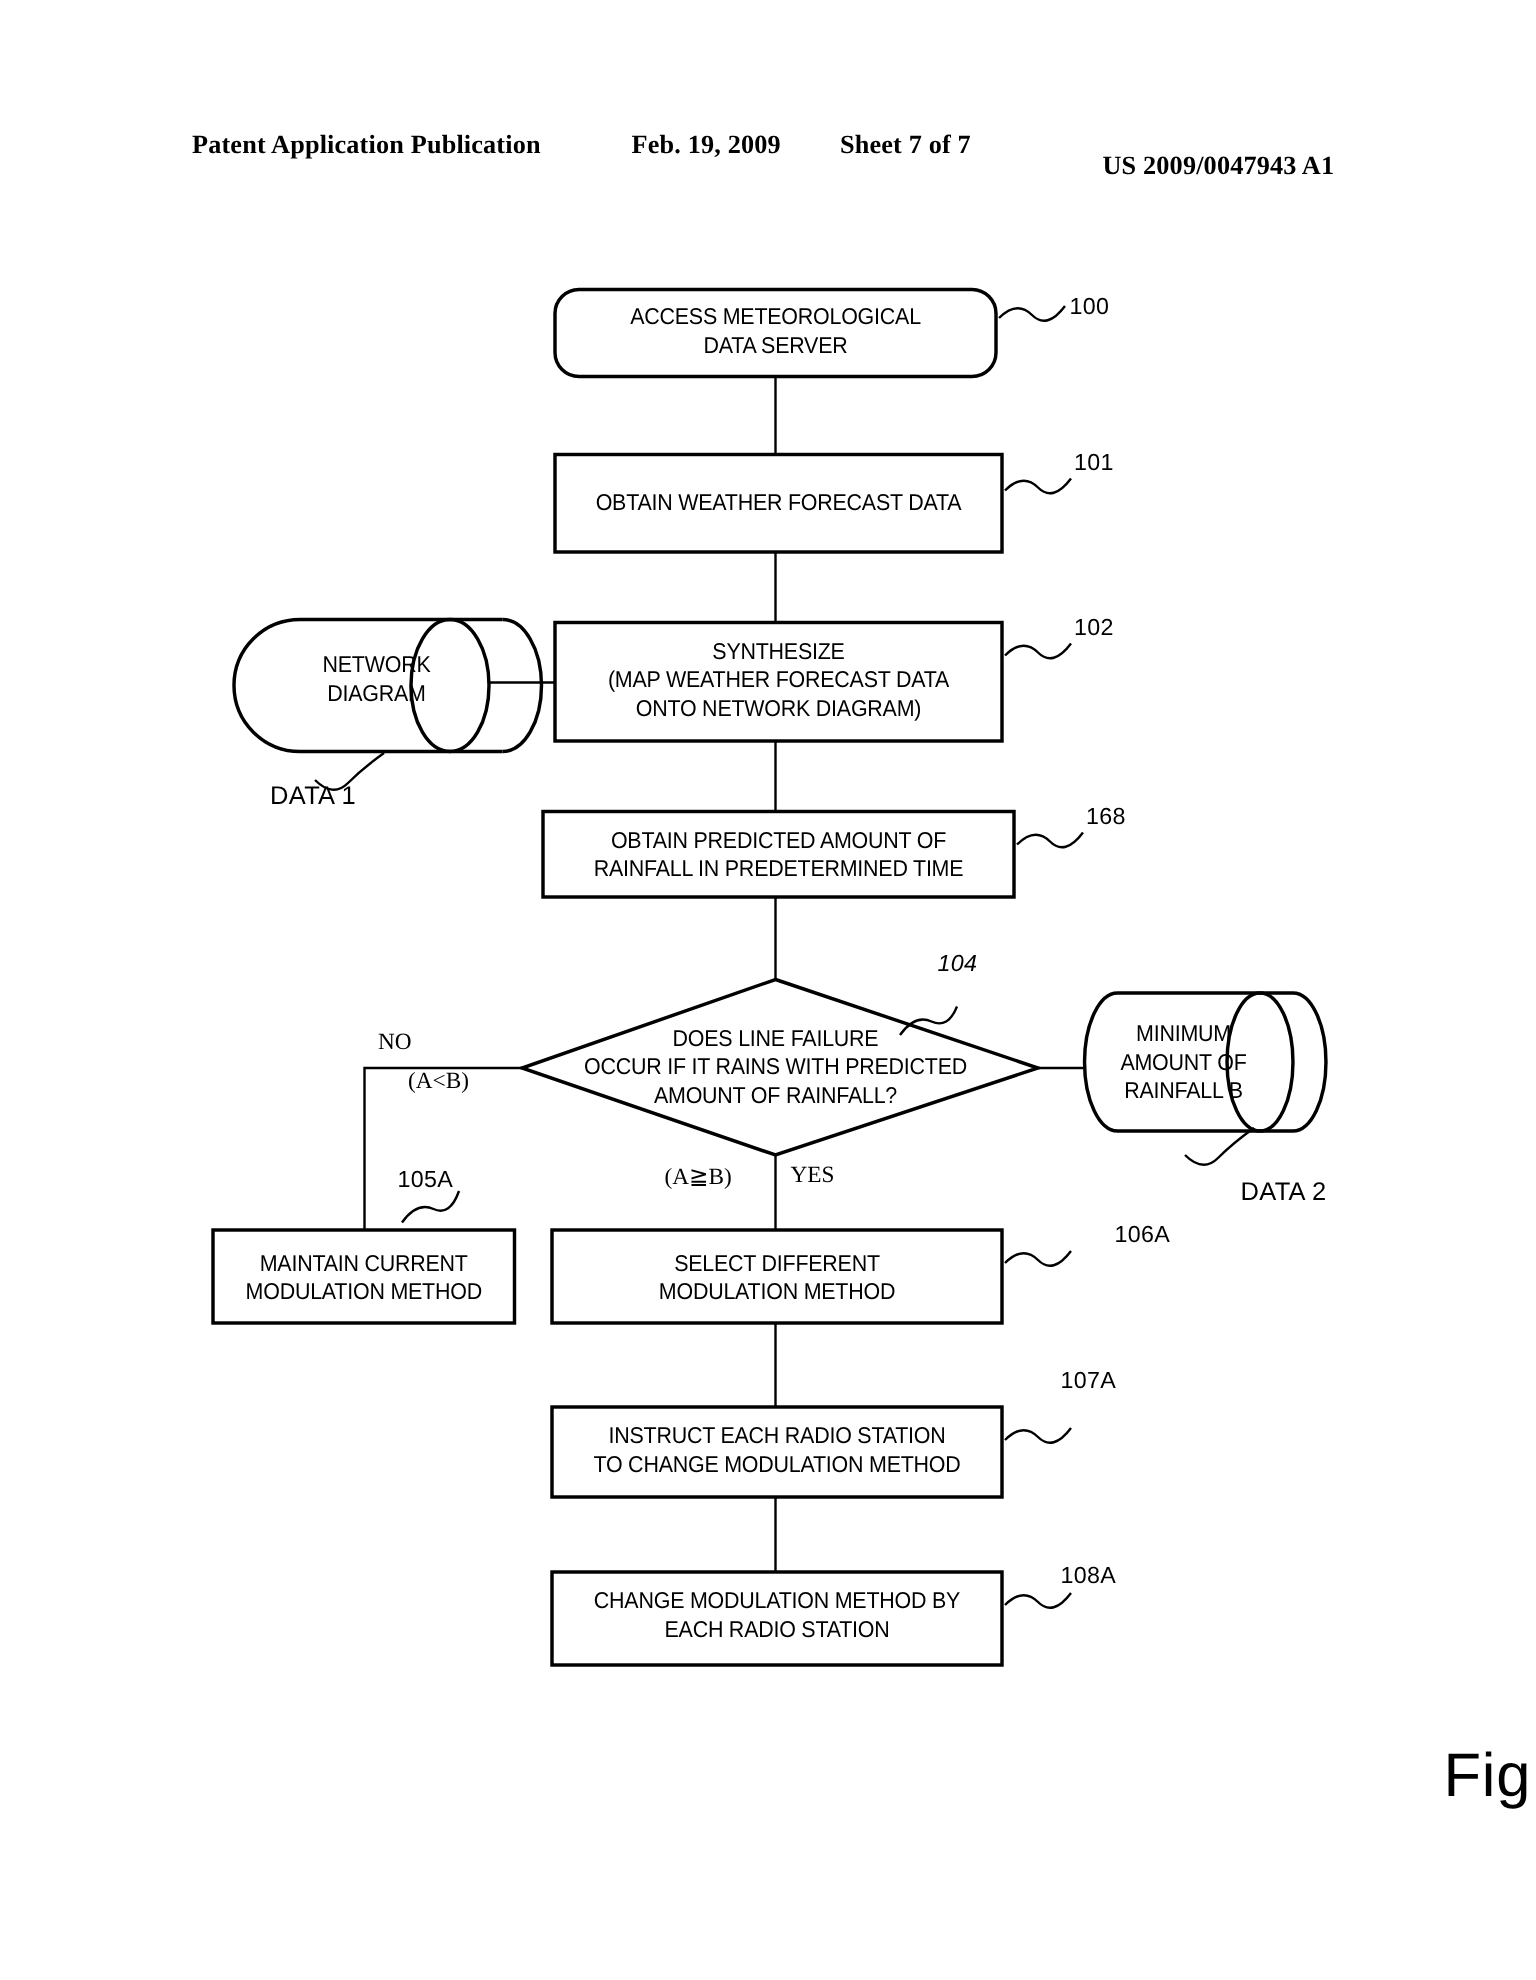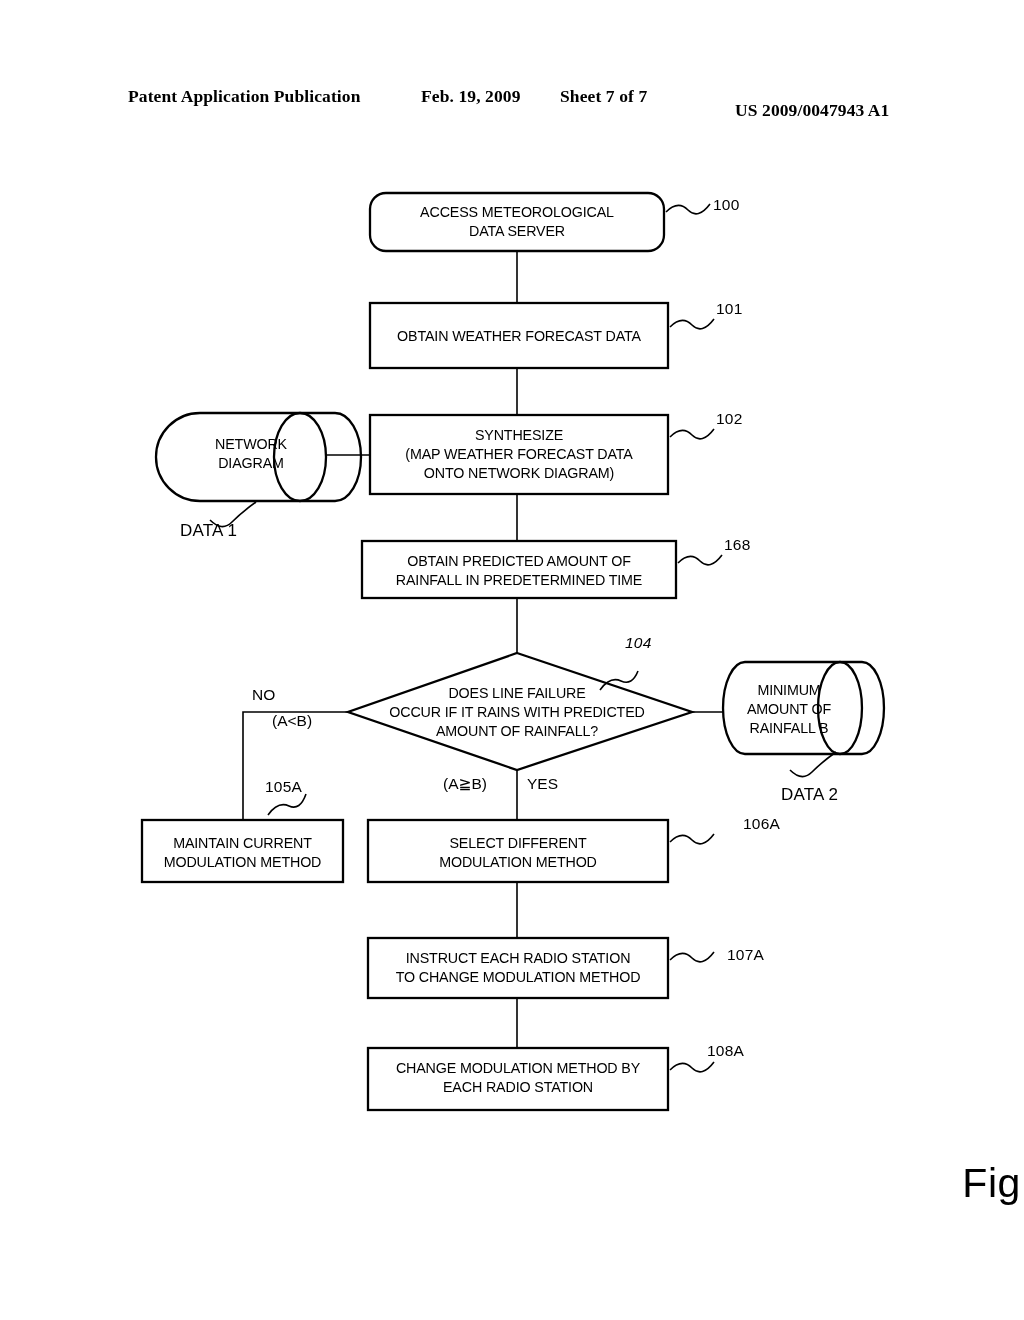--- a/index.html
+++ b/index.html
@@ -68,21 +68,21 @@
     position: absolute;
     font-family: "Liberation Sans", sans-serif;
     font-size: 15.5px;
     letter-spacing: 0.2px;
     color: #000;
     white-space: nowrap;
   }
 
   .branch-label {
     position: absolute;
-    font-family: Liberation Sans, sans-serif;
+    font-family: Liberation Serif, serif;
     font-size: 15.5px;
     letter-spacing: 0px;
     color: #000;
     white-space: nowrap;
   }
 
   #fig-caption {
     position: absolute;
     left: 0;
     top: 1160px;
@@ -208,24 +208,24 @@
   <div class="node-text" style="left:368px; top:1058px; width:300px;">CHANGE MODULATION METHOD BY
 EACH RADIO STATION</div>
 
   <div class="ref-label" style="left:713px; top:196px;">100</div>
   <div class="ref-label" style="left:716px; top:300px;">101</div>
   <div class="ref-label" style="left:716px; top:410px;">102</div>
   <div class="ref-label" style="left:724px; top:536px;">168</div>
   <div class="ref-label" style="left:625px; top:634px;font-style:italic;">104</div>
   <div class="ref-label" style="left:265px; top:778px;">105A</div>
   <div class="ref-label" style="left:707px; top:815px;margin-left:36px;">106A</div>
-  <div class="ref-label" style="left:707px; top:946px;margin-left:20px;">107A</div>
+  <div class="ref-label" style="left:707px; top:912px;">107A</div>
   <div class="ref-label" style="left:707px; top:1042px;">108A</div>
   <div class="ref-label" style="left:180px; top:521px; font-size:17px;">DATA 1</div>
-  <div class="ref-label" style="left:781px; top:785px; font-size:17px;">DATA 2</div>
+  <div class="ref-label" style="left:827px; top:785px; font-size:17px;">DATA 2</div>
 
   <div class="branch-label" style="left:252px; top:686px;">NO</div>
   <div class="branch-label" style="left:272px; top:712px;">(A&lt;B)</div>
   <div class="branch-label" style="left:443px; top:775px;">(A≧B)</div>
   <div class="branch-label" style="left:527px; top:775px;">YES</div>
 
 </div>
 
 <div id="fig-caption">Fig.7</div>
 

